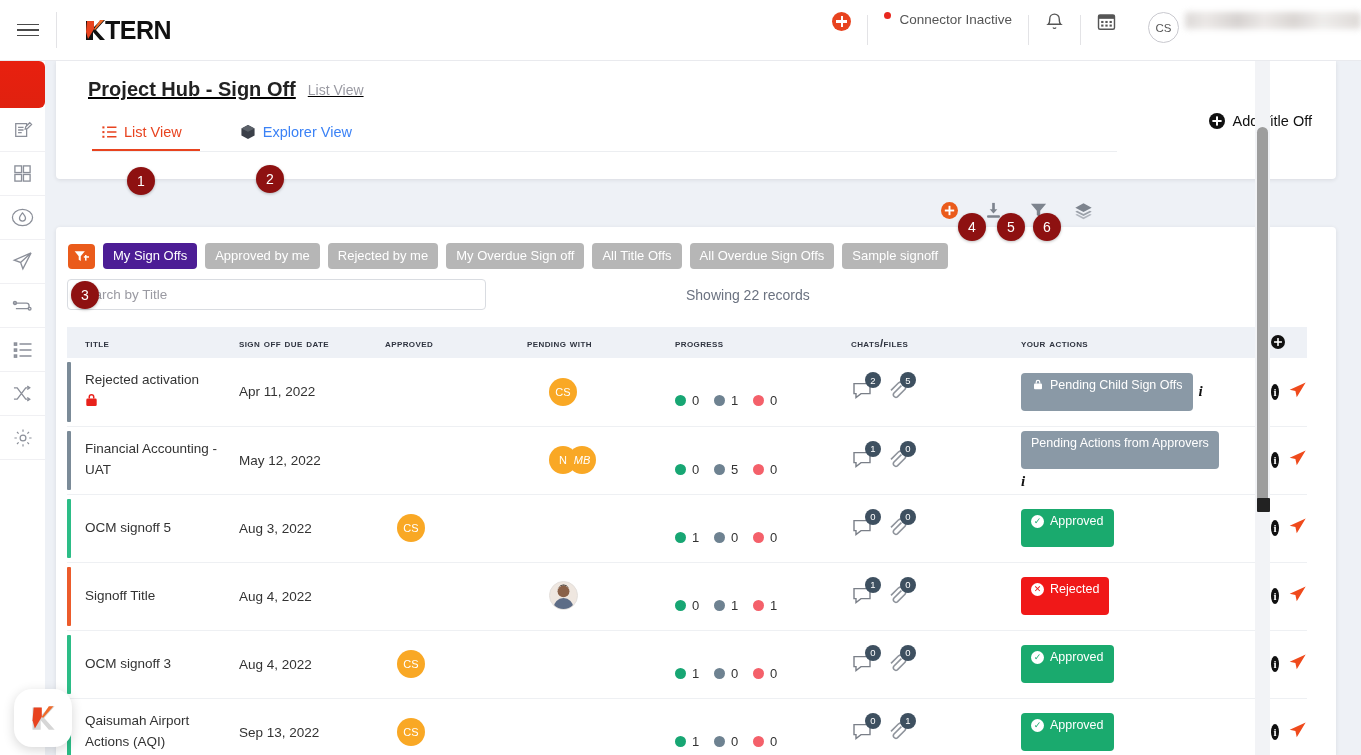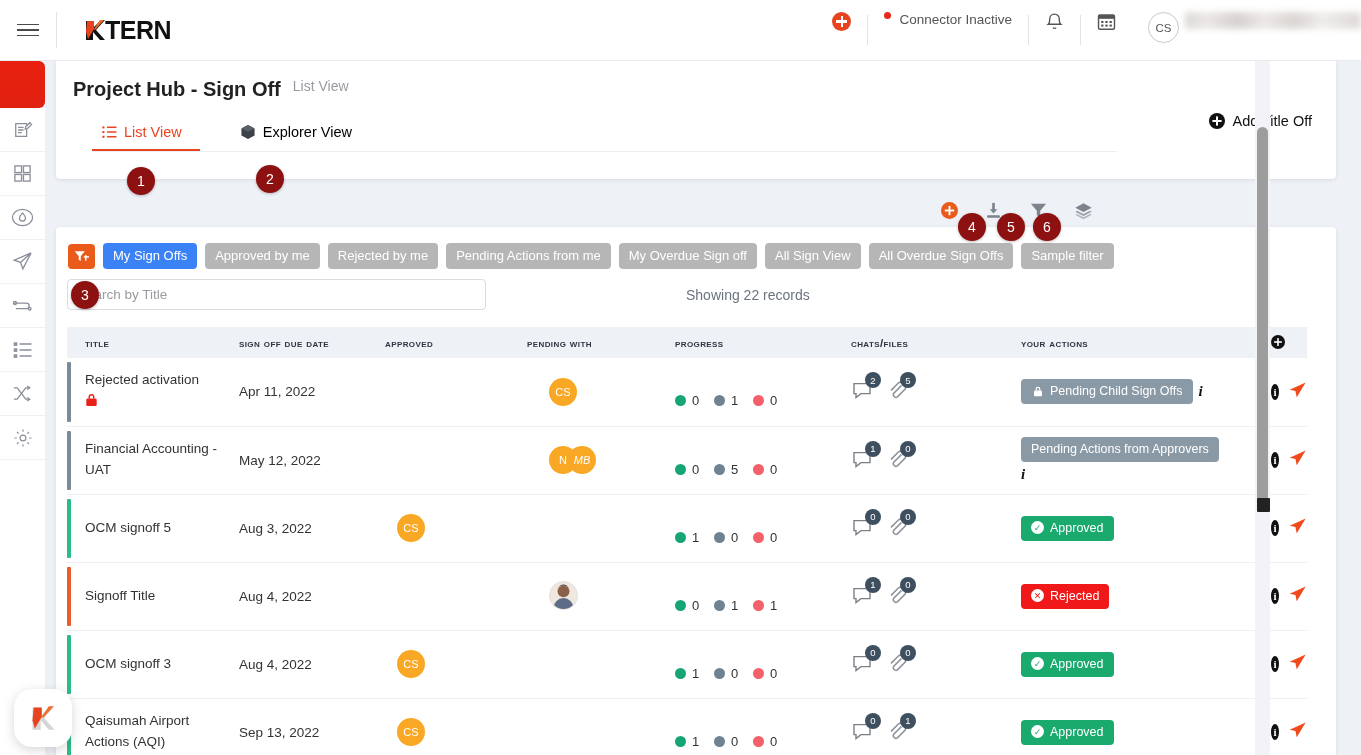--- a/index.html
+++ b/index.html
@@ -65,27 +65,27 @@
   
   .page { position: absolute; left: 45px; top: 61px; width: 1316px; height: 694px; }
 
   .card {
     background: #fff; border-radius: 4px; box-shadow: 0 1px 4px rgba(26,32,44,.10);
   }
   .head-card {
     position: absolute; left: 11px; top: 0px; width: 1280px; height: 118px;
     border-radius: 0 0 4px 4px;
   }
-  .title-row { padding: 17px 0 0 17px; display: flex; align-items: flex-start; }
+  .title-row { padding: 17px 0 0 32px; display: flex; align-items: center; text-decoration: underline; }
   .page-title { font-size: 20px; font-weight: bold; color: #222; }
   .page-subtitle { font-size: 14px; color: #9a9aa2; margin-left: 12px; }
   .tabs { display: flex; margin: 16px 0 0 36px; border-bottom: 1px solid #eceef1; width: 1025px; }
   .tab {
     display: flex; align-items: center; gap: 7px; padding: 7px 18px 9px 10px;
-    font-size: 14.5px; color: #000000; cursor: pointer; border-bottom: 2.5px solid transparent;
+    font-size: 14.5px; color: #3b82f6; cursor: pointer; border-bottom: 2.5px solid transparent;
     margin-right: 30px;
   }
   .tab.active { color: #e8431f; border-bottom-color: #e8431f; font-weight: normal; }
 
   .badge-num {
     position: absolute; width: 28px; height: 28px; border-radius: 50%;
     background: #8e1111; color: #fff; font-size: 14px;
     display: flex; align-items: center; justify-content: center; z-index: 50;
     box-shadow: 0 1px 3px rgba(0,0,0,.25);
   }
@@ -105,21 +105,21 @@
 
   .chips-row { display: flex; align-items: center; gap: 8px; padding: 16px 0 0 12px; }
   .filter-btn {
     width: 27px; height: 25px; background: #ea5b1b; border-radius: 4px; color: #fff;
     display: flex; align-items: center; justify-content: center; cursor: pointer;
   }
   .chip {
     background: #b6b6b6; color: #fff; font-size: 13px; padding: 5px 10px 6px;
     border-radius: 4px; cursor: pointer; white-space: nowrap;
   }
-  .chip.active { background: #3b82f6; }
+  .chip.active { background: #4c1d95; }
 
   .search-row { display: flex; align-items: center; padding: 10px 0 0 11px; position: relative; }
   .search-input {
     width: 419px; height: 31px; border: 1px solid #d9dce1; border-radius: 4px;
     padding: 0 10px; font-size: 13.5px; color: #666; font-family: "Liberation Sans", sans-serif;
     outline: none; background: #fff;
   }
   .search-input::placeholder { color: #9a9aa2; }
   .records { margin-left: 200px; font-size: 14px; color: #6b7280; }
 
@@ -159,21 +159,21 @@
   .cf-item { position: relative; color: #7a7f88; }
   .cf-badge {
     position: absolute; top: -7px; right: -8px; min-width: 16px; height: 16px;
     border-radius: 50%; background: #3e5060; color: #fff; font-size: 9.5px;
     display: flex; align-items: center; justify-content: center; padding: 0 3px;
   }
   .cf-item.clip .cf-badge { background: #3e5060; }
 
   .status {
     display: inline-flex; align-items: center; gap: 6px; border-radius: 4px;
-    font-size: 12.5px; color: #fff; padding: 5px 10px 6px; white-space: nowrap;
+    font-size: 12.5px; color: #fff; padding: 5px 10px 19px; white-space: nowrap;
   }
   .status.pending { background: #8a99a6; }
   .status.approved { background: #1aaa6e; }
   .status.rejected { background: #f01818; }
   .status .dotic {
     width: 13px; height: 13px; border-radius: 50%; background: #fff;
     display: inline-flex; align-items: center; justify-content: center; font-size: 9px;
   }
   .status.approved .dotic { color: #1aaa6e; }
   .status.rejected .dotic { color: #f01818; }
@@ -397,25 +397,24 @@
         <div class="filter-btn">
           <svg width="15" height="13" viewBox="0 0 16 14" fill="#fff">
             <path d="M0.6 1.4h11L7.2 6.6v5.2L5 10.4V6.6z"></path>
             <rect x="11.8" y="5.4" width="1.6" height="6"></rect>
               <rect x="10.5" y="6.7" width="6" height="1.6"></rect>
           </svg>
         </div>
         <div class="chip active">My Sign Offs</div>
         <div class="chip">Approved by me</div>
         <div class="chip">Rejected by me</div>
-        <div class="chip">Pending Actions from me</div>
         <div class="chip">My Overdue Sign off</div>
-        <div class="chip">All Sign View</div>
+        <div class="chip">All Title Offs</div>
         <div class="chip">All Overdue Sign Offs</div>
-        <div class="chip">Sample filter</div>
+        <div class="chip">Sample signoff</div>
       </div>
 
       <div class="search-row">
         <input class="search-input" type="text" placeholder="Search by Title" style="">
         <span class="records">Showing 22 records</span>
       </div>
 
       <table>
         <colgroup>
           <col style="width:158px">

